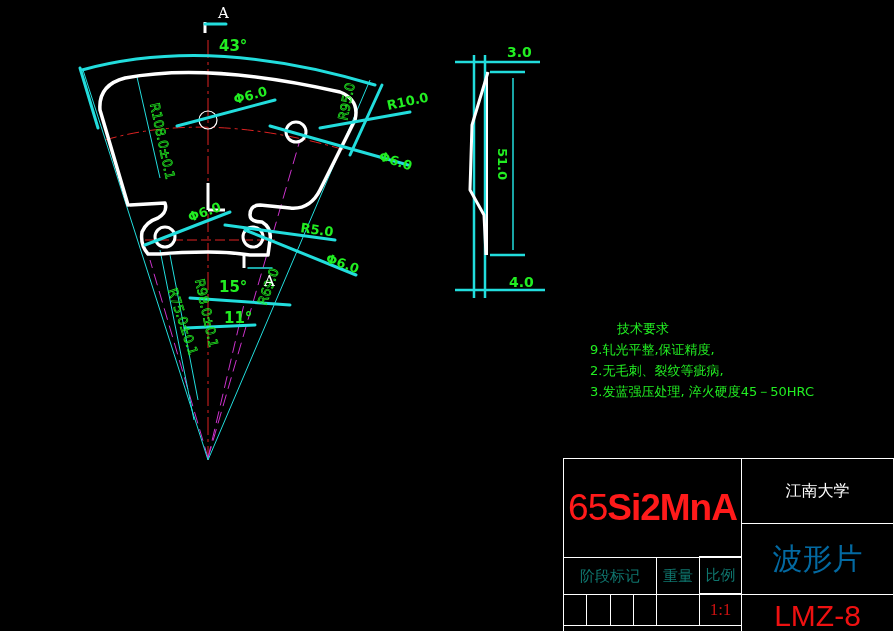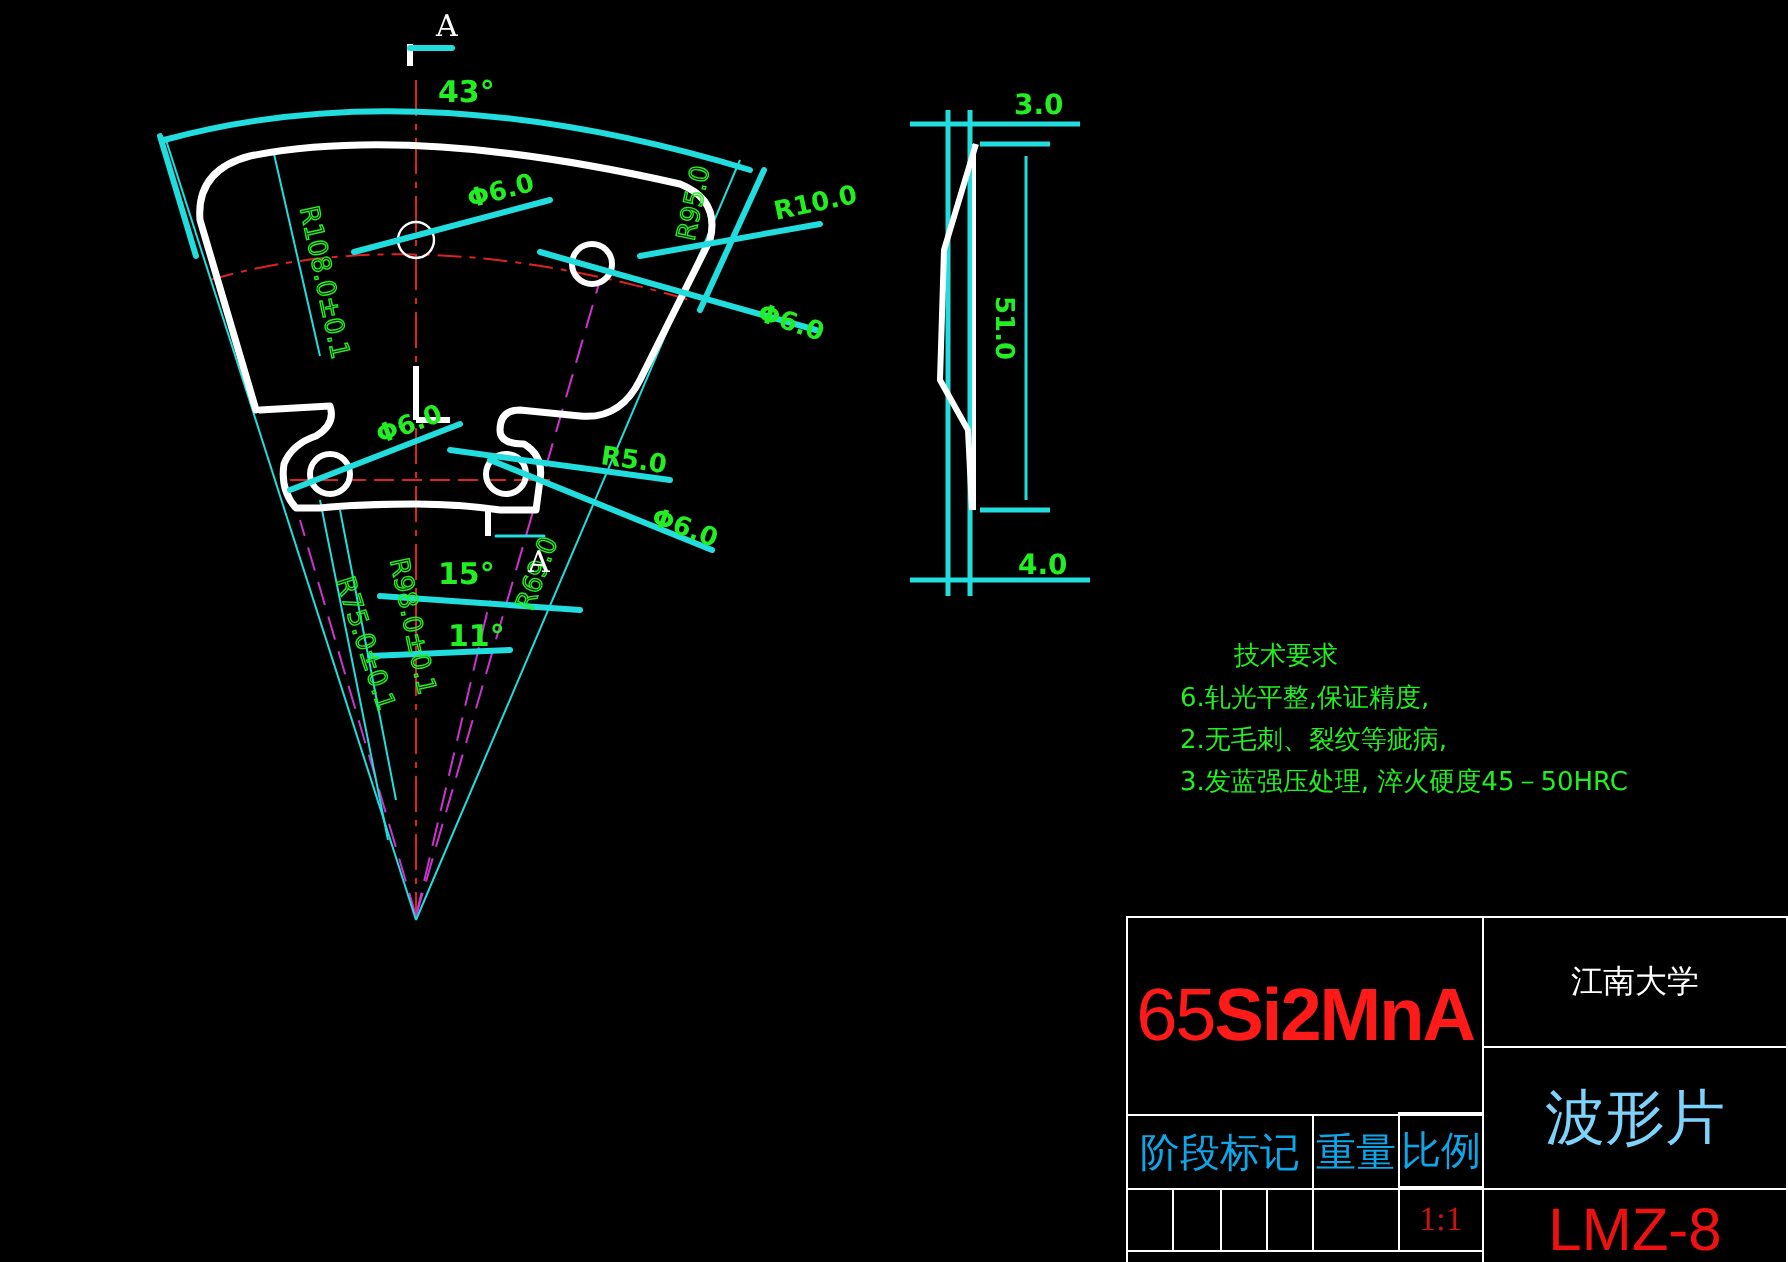--- a/index.html
+++ b/index.html
@@ -6,23 +6,23 @@
   body { width:894px; height:631px; position:relative; overflow:hidden; font-family:"DejaVu Sans", sans-serif; }
   svg.drawing { position:absolute; left:0; top:0; }
   .tech { position:absolute; left:590px; top:318px; color:#22ee22; font-size:13px; line-height:21px; font-family:"DejaVu Sans", sans-serif; }
   .tech .ttl { padding-left:27px; }
   .tb { position:absolute; left:563px; top:458px; width:331px; height:173px;border-radius:16px; }
   .tb .cell { position:absolute; border:1px solid #fff; box-sizing:border-box; display:flex; align-items:center; justify-content:center; }
   .mat { color:#ff1a1a; font-size:37px; font-family:"Liberation Sans", sans-serif; letter-spacing:-1px; }
   .mat .num { font-weight:normal; }
   .mat .rest { font-weight:bold; }
   .uni { color:#fff; font-size:16px; }
-  .pname { color:#7dd3fc; font-size:30px; }
+  .pname { color:#0369a1; font-size:30px; }
   .code { color:#ee1111; font-size:30px; font-family:"Liberation Sans", sans-serif; }
-  .lbl { color:#0ea5e9; font-size:20px; }
+  .lbl { color:#0f766e; font-size:15px; }
   .scale { color:#cc1111; font-size:17px; font-family:"Liberation Serif", serif; }
 </style>
 </head>
 <body>
 
 <svg class="drawing" width="894" height="631" viewBox="0 0 894 631">
 
   <g stroke="#dd2222" stroke-width="1" fill="none">
     <line x1="208" y1="40" x2="208" y2="460" stroke-dasharray="18,4,3,4"></line>
     <path d="M105,140 Q208,110 345,150" stroke-dasharray="12,4,3,4"></path>
@@ -108,21 +108,21 @@
     <text x="266" y="306" transform="rotate(-70 266 306)">R69.0</text>
   </g>
   <g font-family="DejaVu Serif, serif" fill="#fff" font-size="15">
     <text x="218" y="18">A</text>
     <text x="264" y="286">A</text>
   </g>
 </svg>
 
 <div class="tech">
   <div class="ttl">技术要求</div>
-  <div>6.轧光平整,保证精度,</div>
+  <div>9.轧光平整,保证精度,</div>
   <div>2.无毛刺、裂纹等疵病,</div>
   <div>3.发蓝强压处理, 淬火硬度45－50HRC</div>
 </div>
 
 <div class="tb">
   <div class="cell" style="left:0;top:0;width:179px;height:100px;">
     <span class="mat"><span class="num">65</span><span class="rest">Si2MnA</span></span>
   </div>
   <div class="cell" style="left:178px;top:0;width:153px;height:66px;">
     <span class="uni">江南大学</span>

